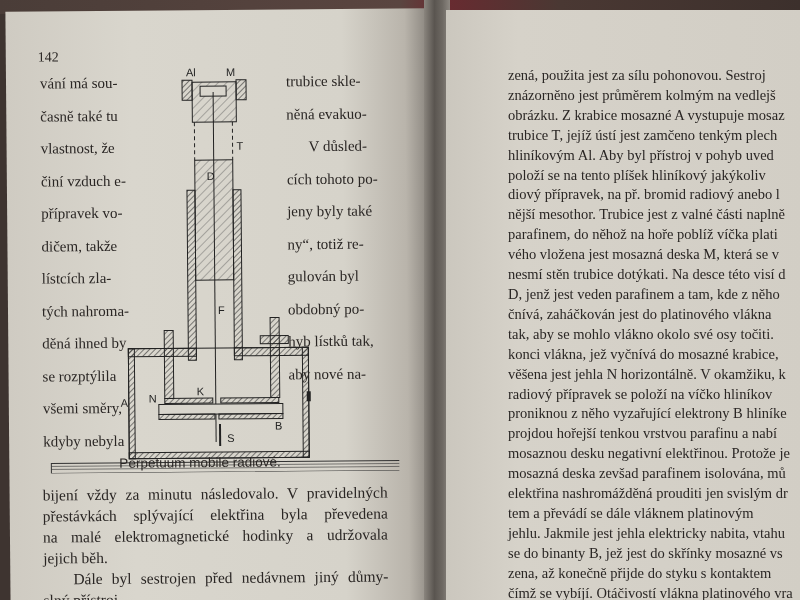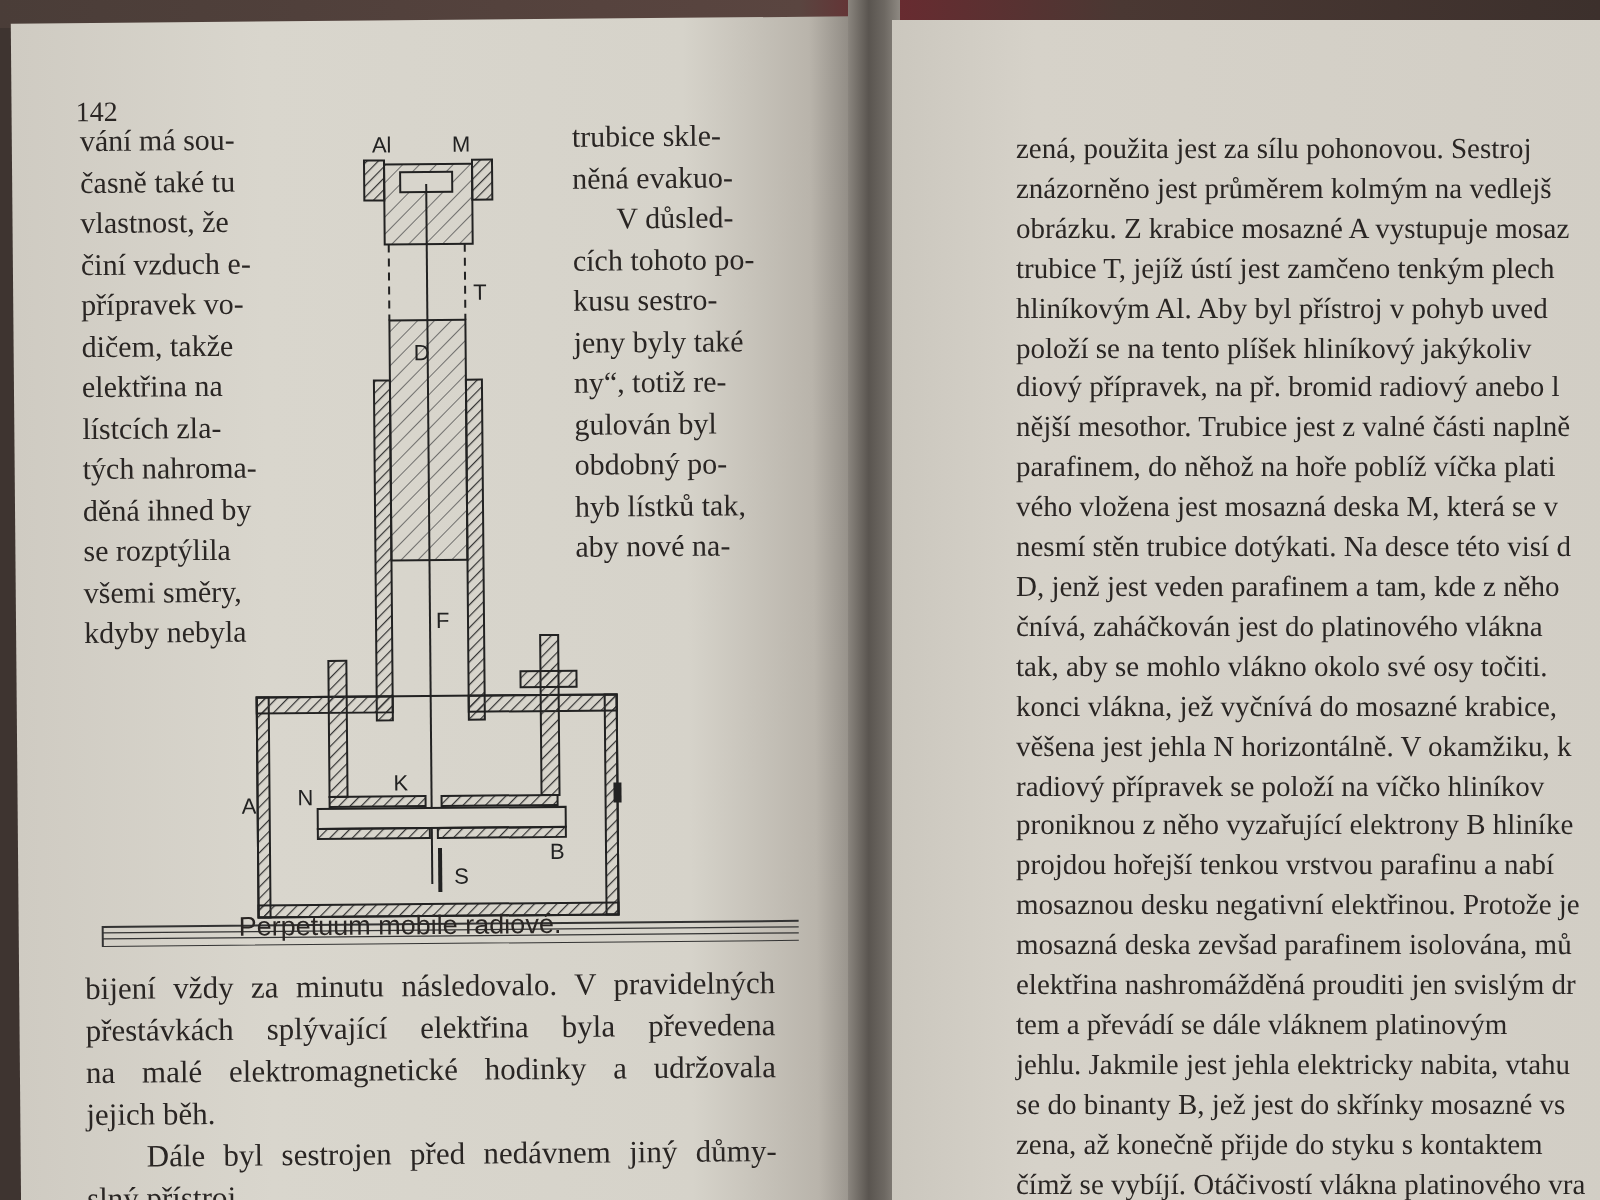--- a/index.html
+++ b/index.html
@@ -4,21 +4,21 @@
 <style>
   html, body { margin:0; padding:0; }
   body { width:800px; height:600px; overflow:hidden; background:#3e3430; position:relative; font-family:"Liberation Serif", "DejaVu Serif", serif; }
   .bg-top { position:absolute; left:0; top:0; width:800px; height:14px; background:linear-gradient(90deg,#4a3d38 0%,#5a4540 50%,#6a2a30 55%,#4a3833 70%,#3c302c 100%); }
   .page { position:absolute; background:#d8d5cc; overflow:hidden; color:#2a2624; }
   .left-page { left:8px; top:10px; width:420px; height:600px; background:linear-gradient(90deg,#cfcbc2 0%,#d9d6cd 30%,#d6d3ca 80%,#b9b4ab 95%,#8f8a83 100%); transform:rotate(-0.5deg); }
   .gutter { position:absolute; left:424px; top:0; width:26px; height:600px; background:linear-gradient(90deg,#8a857e,#5a5550 40%,#6d6862 70%,#8e8982); }
   .right-page { left:446px; top:10px; width:360px; height:600px; background:linear-gradient(90deg,#cbc7be 0%,#d6d2c9 20%,#d2cec5 100%); }
   .page-number { position:absolute; left:32px; top:38px; font-size:14px; }
   .col { position:absolute; font-size:15px; line-height:20.5px; text-align:justify; }
-  .col div { white-space:nowrap; }
+  .col div { white-space:nowrap;margin-top:12px; }
   .col-left { left:34px; top:50px; width:110px; }
   .col-right { left:280px; top:50px; width:110px; }
   .figure { position:absolute; left:30px; top:42px; width:360px; height:420px; }
   .caption { position:absolute; left:110px; top:445px; font-family:"Liberation Sans","DejaVu Sans",sans-serif; font-size:13.5px; }
   .body-text { position:absolute; left:33px; top:473px; width:345px; font-size:15.5px; line-height:21px; }
   .body-text .ln { white-space:nowrap; text-align:justify; text-align-last:justify; }
   .body-text .last { text-align-last:left; }
   .body-text .indent { padding-left:30px; }
   .rcol { position:absolute; left:62px; top:56px; width:330px; font-size:14.5px; line-height:19.9px; }
   .rcol div { white-space:nowrap; }
@@ -32,21 +32,20 @@
 <div class="page left-page">
   <div class="page-number">142</div>
 
   <div class="col col-left">
     <div>vání má sou-</div>
     <div>časně také tu</div>
     <div>vlastnost,  že</div>
     <div>činí vzduch e-</div>
     <div>přípravek vo-</div>
     <div>dičem,  takže</div>
-    <div>elektřina na</div>
     <div>lístcích zla-</div>
     <div>tých nahroma-</div>
     <div>děná ihned by</div>
     <div>se  rozptýlila</div>
     <div>všemi  směry,</div>
     <div>kdyby nebyla</div>
   </div>
 
   <svg class="figure" viewBox="0 0 360 420" width="360" height="420">
     <defs>
@@ -106,21 +105,20 @@
     <text class="label" x="158" y="343" font-size="8">K</text>
     <text class="label" x="236" y="378">B</text>
     <text class="label" x="188" y="390">S</text>
   </svg>
 
   <div class="col col-right">
     <div>trubice  skle-</div>
     <div>něná evakuo-</div>
     <div style="padding-left:22px">V  důsled-</div>
     <div>cích tohoto po-</div>
-    <div>kusu  sestro-</div>
     <div>jeny byly také</div>
     <div>ny“,  totiž  re-</div>
     <div>gulován byl</div>
     <div>obdobný  po-</div>
     <div>hyb lístků tak,</div>
     <div>aby  nové  na-</div>
   </div>
 
   <div class="caption">Perpetuum mobile radiové.</div>
 

